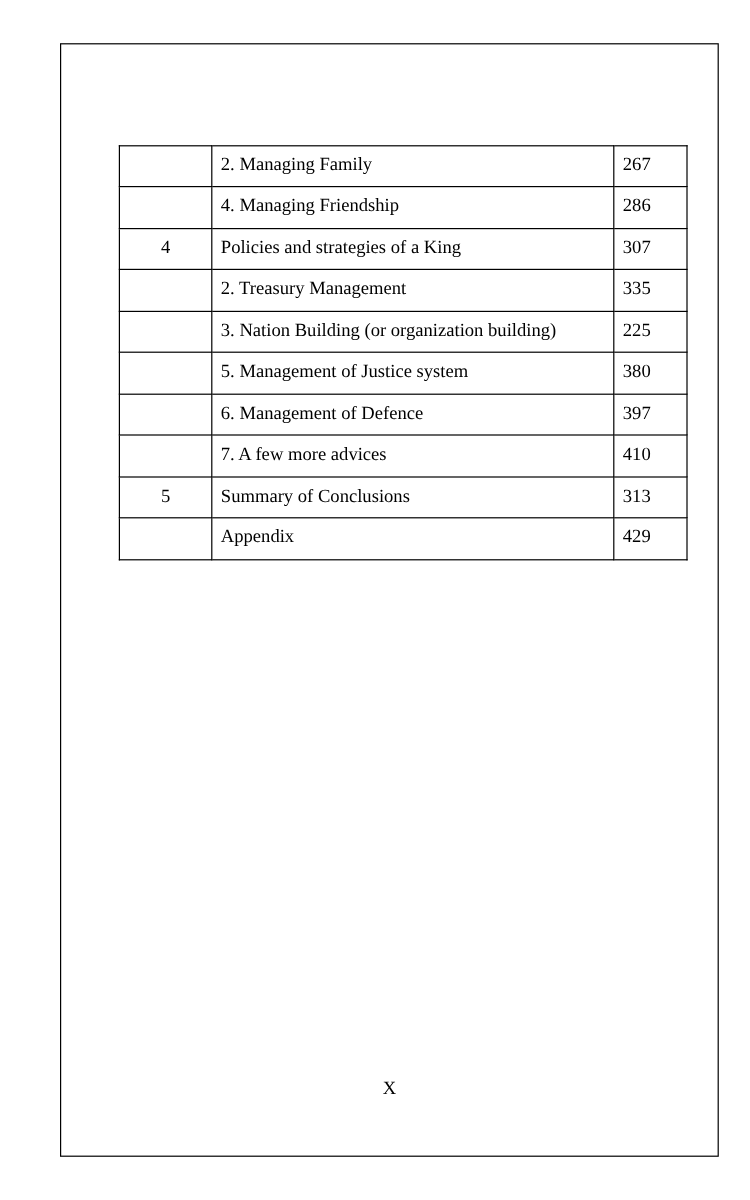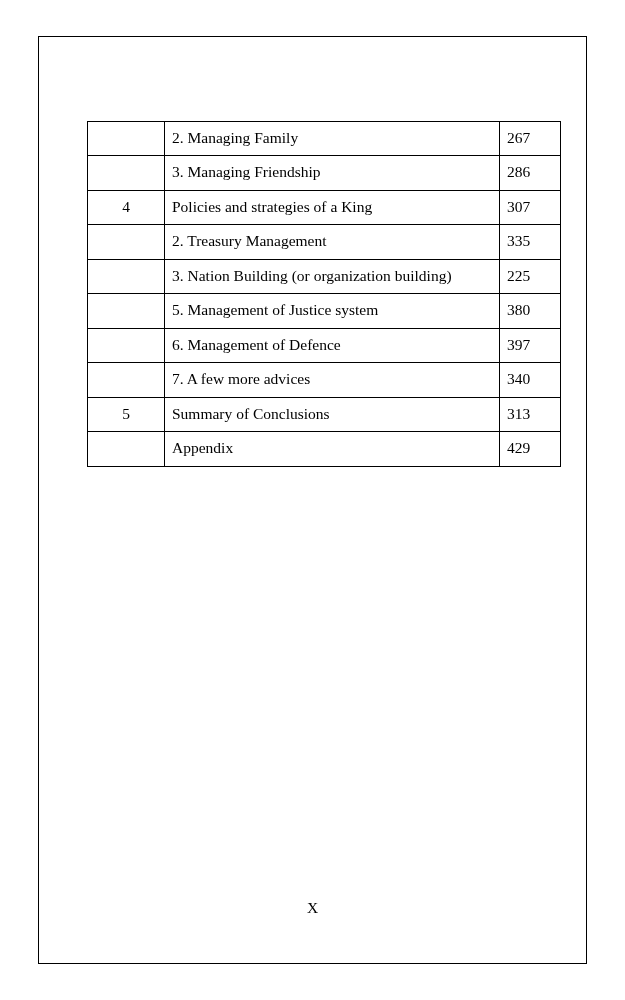--- a/index.html
+++ b/index.html
@@ -9,21 +9,21 @@
   }
   body {
     width: 625px;
     height: 1000px;
     font-family: "Liberation Serif", serif;
     color: #000000;
     overflow: hidden;
   }
   .page {
     position: absolute;
-    left: 38px;
+    left: 50px;
     top: 36px;
     width: 549px;
     height: 928px;
     border: 1.5px solid #000000;
     box-sizing: border-box;
     background: #ffffff;
   }
   .toc-wrap {
     position: absolute;
     left: 48px;
@@ -74,21 +74,21 @@
   <div class="toc-wrap">
     <table class="toc">
       <tbody>
           <tr>
             <td class="col-num"></td>
             <td class="col-title">2. Managing Family</td>
             <td class="col-page">267</td>
           </tr>
           <tr>
             <td class="col-num"></td>
-            <td class="col-title">3. Managing Friendship</td>
+            <td class="col-title">4. Managing Friendship</td>
             <td class="col-page">286</td>
           </tr>
           <tr>
             <td class="col-num">4</td>
             <td class="col-title">Policies and strategies of a King</td>
             <td class="col-page">307</td>
           </tr>
           <tr>
             <td class="col-num"></td>
             <td class="col-title">2. Treasury Management</td>
@@ -105,21 +105,21 @@
             <td class="col-page">380</td>
           </tr>
           <tr>
             <td class="col-num"></td>
             <td class="col-title">6. Management of Defence</td>
             <td class="col-page">397</td>
           </tr>
           <tr>
             <td class="col-num"></td>
             <td class="col-title">7. A few more advices</td>
-            <td class="col-page">340</td>
+            <td class="col-page">410</td>
           </tr>
           <tr>
             <td class="col-num">5</td>
             <td class="col-title">Summary of Conclusions</td>
             <td class="col-page">313</td>
           </tr>
           <tr>
             <td class="col-num"></td>
             <td class="col-title">Appendix</td>
             <td class="col-page">429</td>

